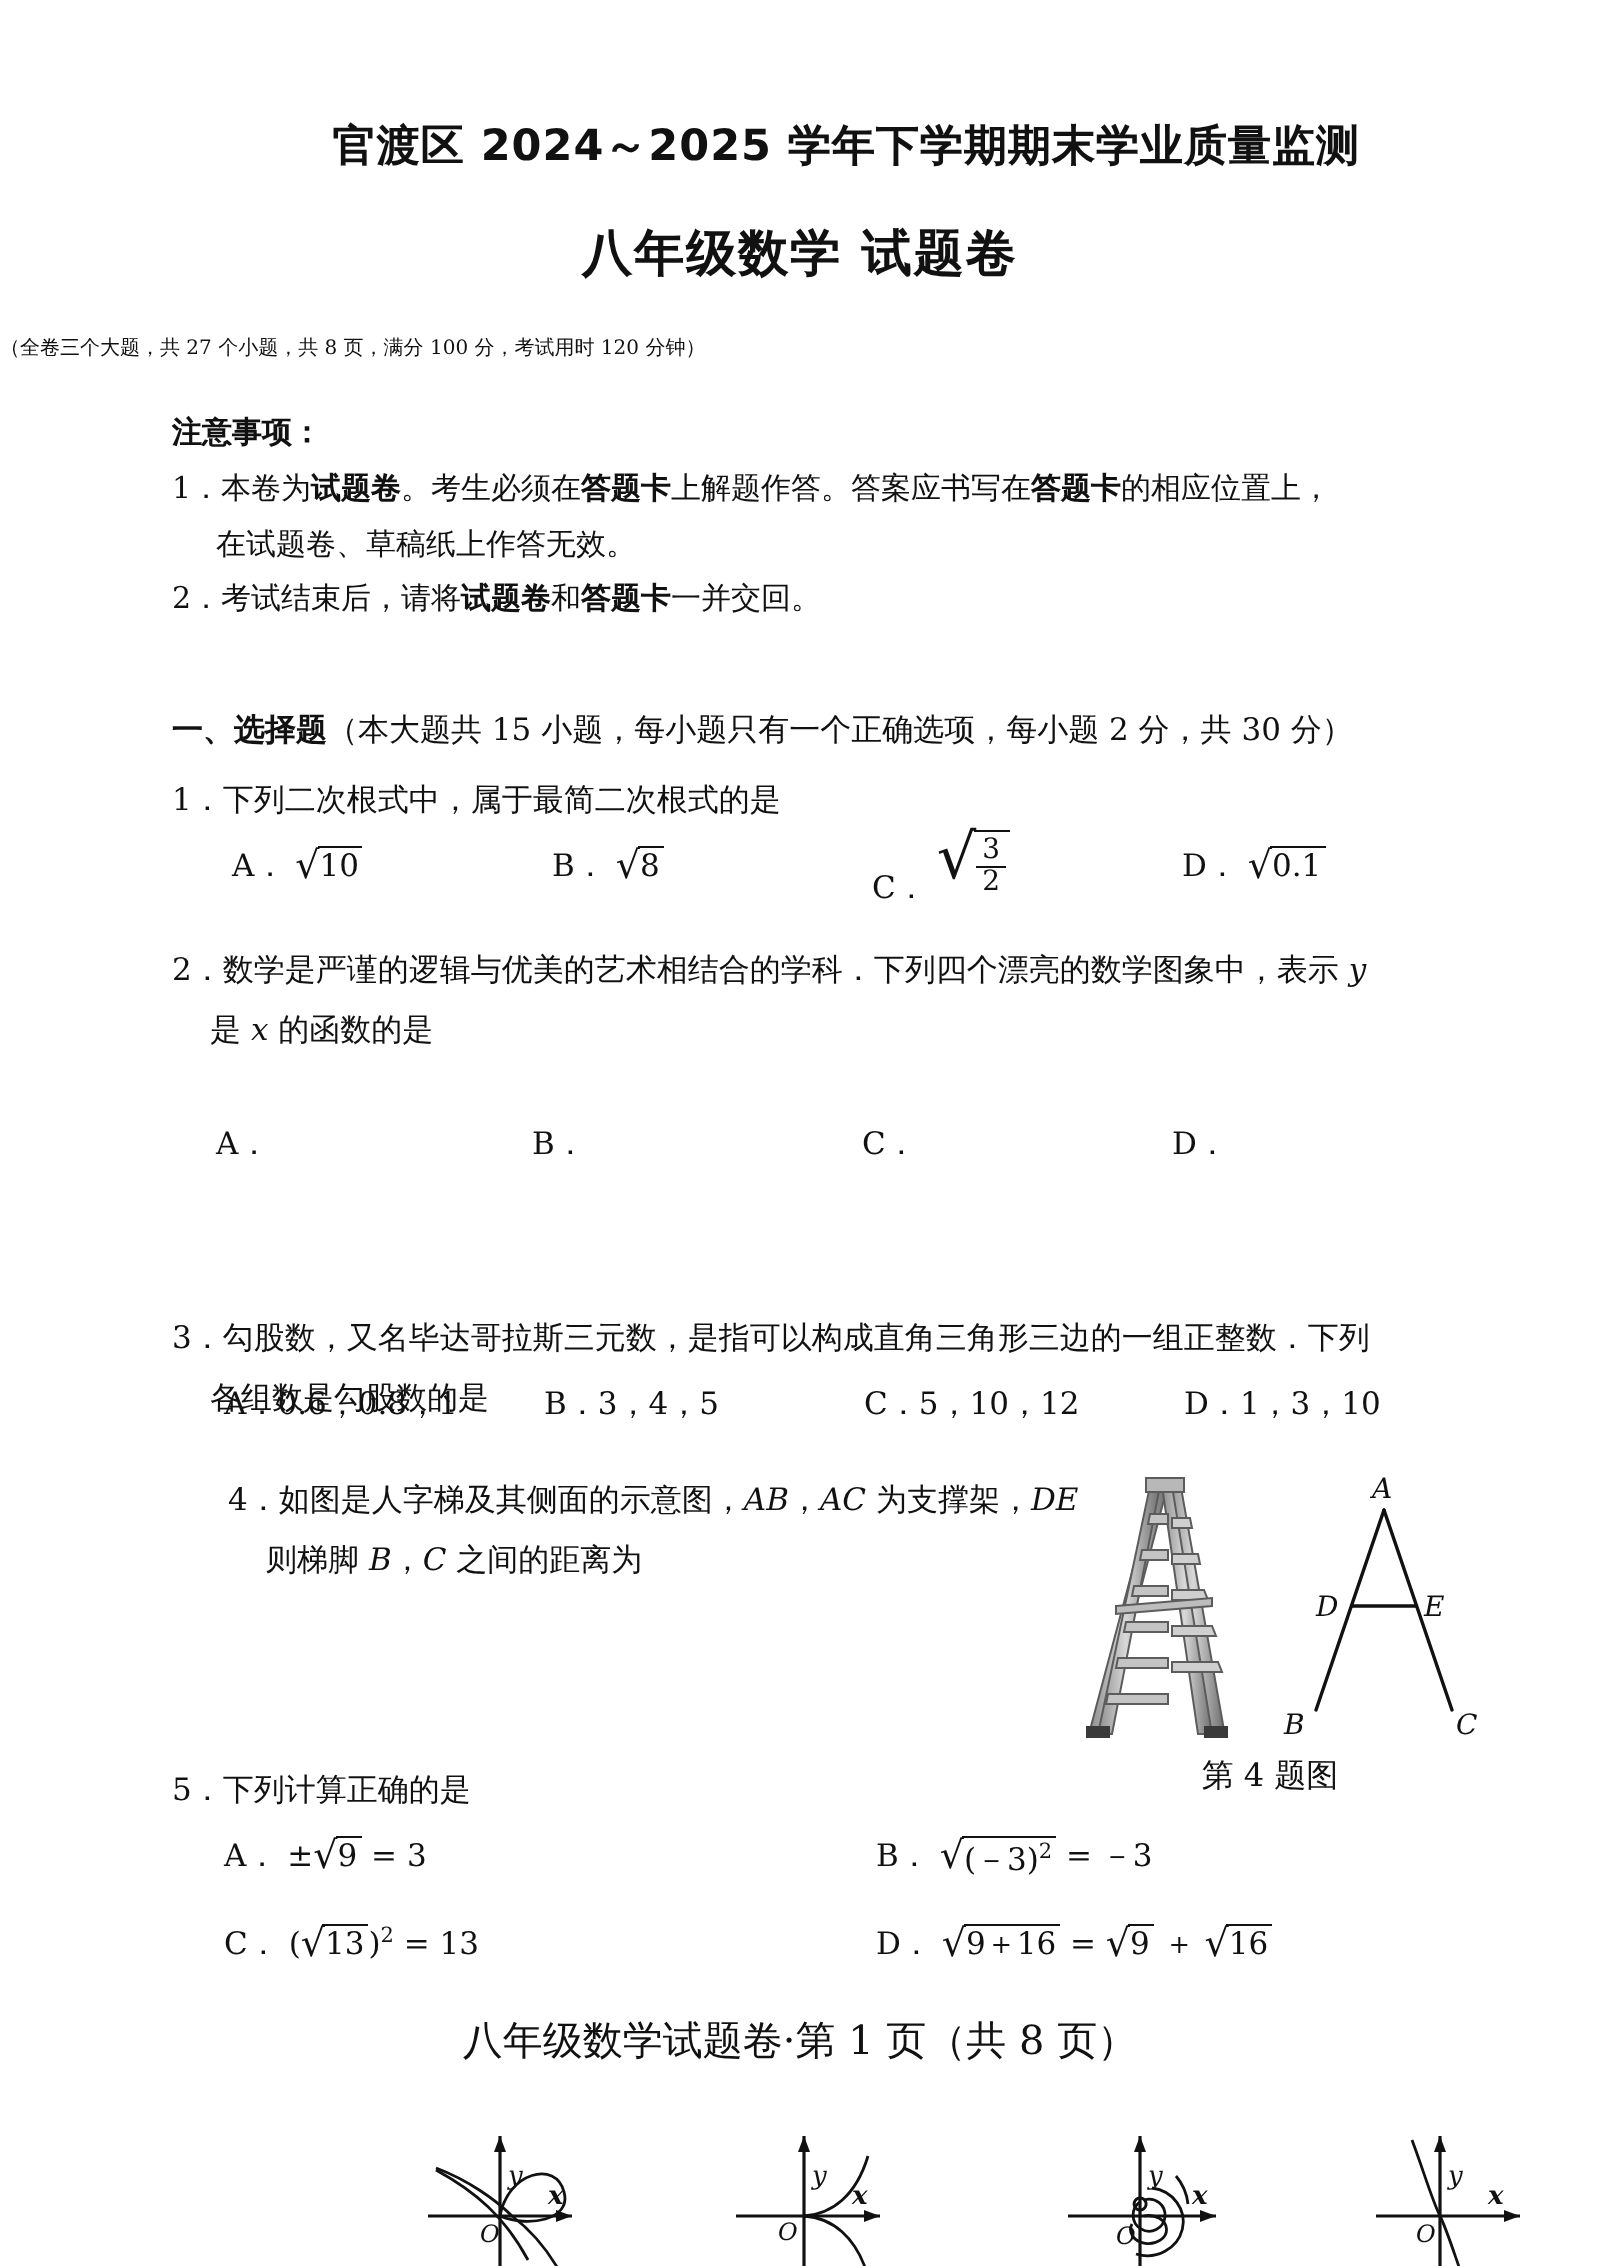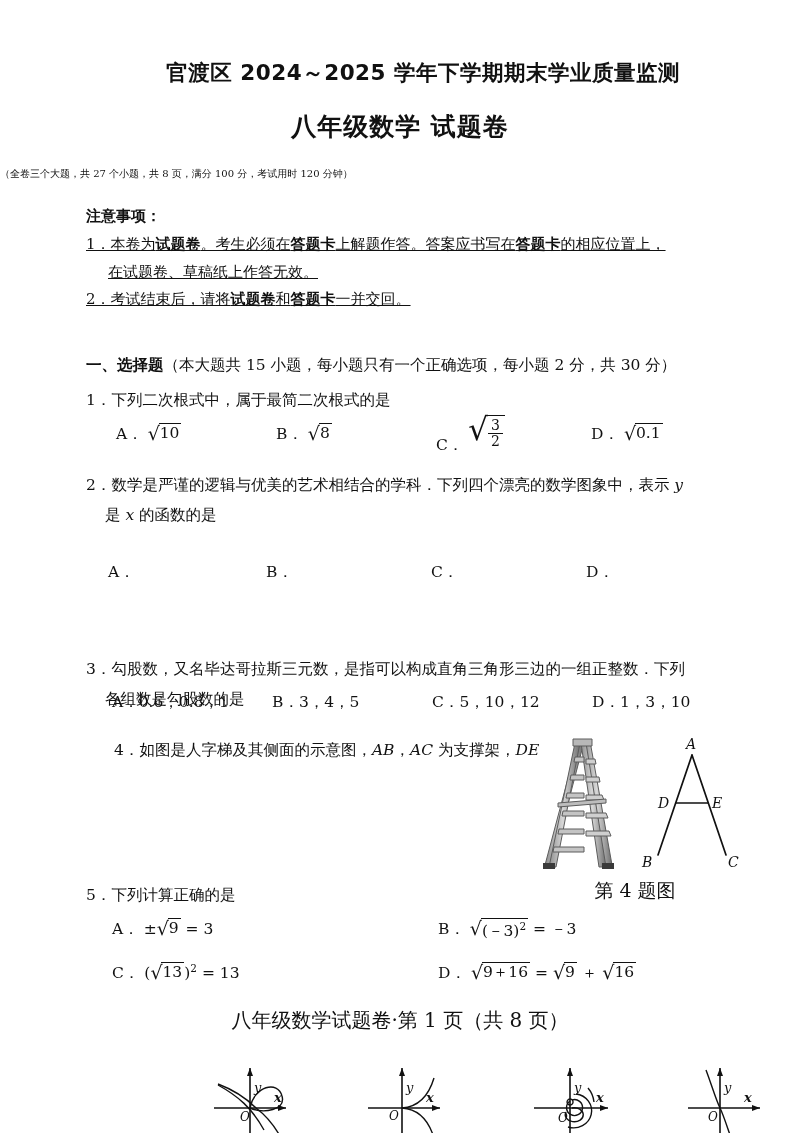--- a/index.html
+++ b/index.html
@@ -50,21 +50,21 @@
   }
 
   
   .notice {
     position: absolute;
     left: 86px; top: 203px; width: 640px;
     font-size: 15px;
     line-height: 1.85;
   }
   .notice-title { font-weight: bold; }
-  .notice-item { position: relative; text-decoration: underline; }
+  .notice-item { position: relative; }
   .b { font-weight: bold; }
   .indent { display: inline-block; width: 22px; }
 
   
   .section-head {
     position: absolute;
     left: 86px; top: 355px; width: 640px;
     font-size: 15.5px;
   }
   .section-head .lead { font-weight: bold; }
@@ -115,21 +115,21 @@
   }
   .frac .num { padding: 0 3px; }
   .frac .den { border-top: 1.2px solid #111; padding: 0 3px; }
   .sup { font-size: 10.5px; vertical-align: super; }
 
   
   .diagram { position: absolute; }
   .fig-caption {
     position: absolute;
     text-align: center;
-    font-size: 19px;
+    font-size: 16px;
   }
 
   
   .footer {
     position: absolute;
     left: 0; top: 1007px; width: 800px;
     text-align: center;
     font-size: 20px;
     font-family: "DejaVu Serif", "Liberation Serif", serif;
   }
@@ -304,20 +304,23 @@
       <span>C．</span><span>5，10，12</span>
     </div>
     <div class="opt" style="left:506px;">
       <span>D．</span><span>1，3，10</span>
     </div>
   </div>
 
   <div class="q" style="left:86px; top:735px; width:460px;margin-left:28px;">
     <div>
       <span>4．</span><span>如图是人字梯及其侧面的示意图，</span><span class="ital">AB</span><span>，</span><span class="ital">AC</span><span> 为支撑架，</span><span class="ital">DE</span>
+    </div>
+    <div>
+      <span class="qtext-indent"></span><span>则梯脚 </span><span class="ital">B</span><span>，</span><span class="ital">C</span><span> 之间的距离为</span>
     </div>
   </div>
 
 
   <svg class="diagram" style="left:528px; top:733px;" width="106" height="145" viewBox="0 0 106 145">
     <defs>
       <linearGradient id="metal" x1="0" y1="0" x2="1" y2="0">
         <stop offset="0%" stop-color="#8e8e8e"></stop>
         <stop offset="45%" stop-color="#d8d8d8"></stop>
         <stop offset="100%" stop-color="#6e6e6e"></stop>

